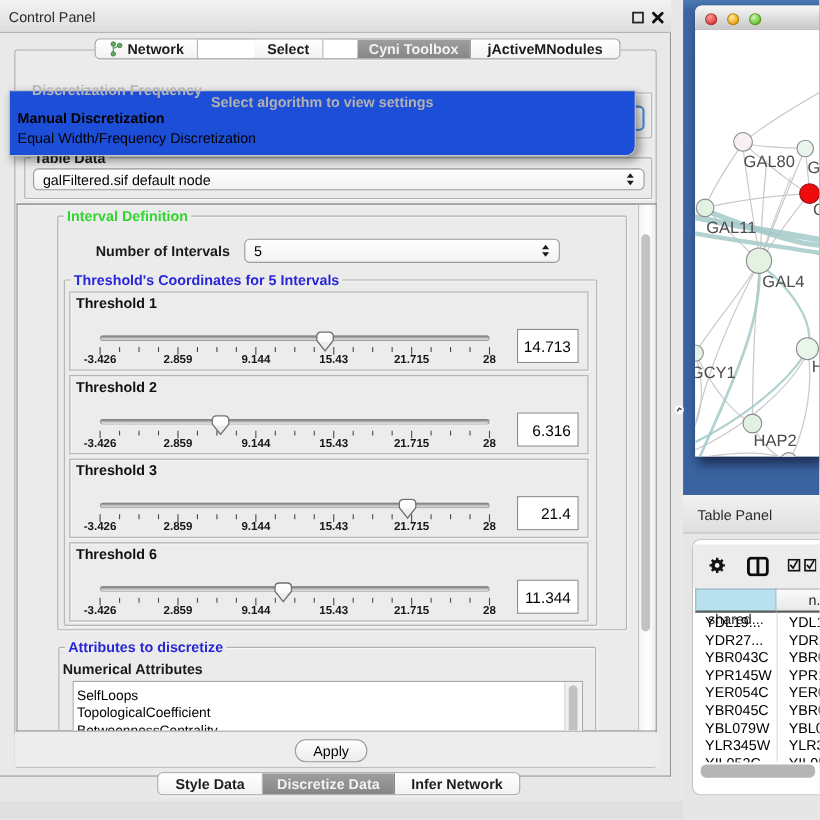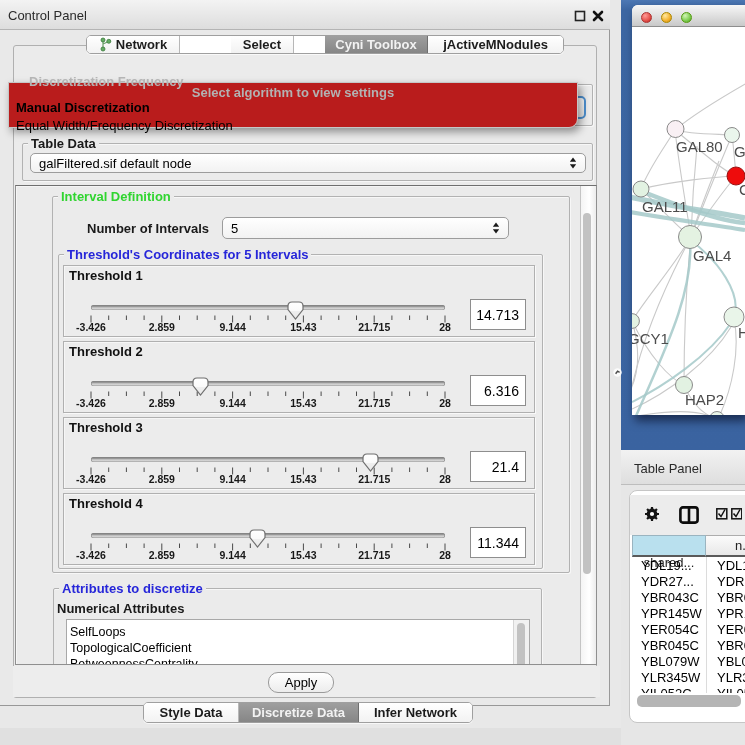--- a/index.html
+++ b/index.html
@@ -131,21 +131,21 @@
         <div class="ticklbl" style="left: 97.8px;">2.859</div>
         <div class="ticklbl" style="left: 168.6px;">9.144</div>
         <div class="ticklbl" style="left: 239.4px;">15.43</div>
         <div class="ticklbl" style="left: 310.2px;">21.715</div>
         <div class="ticklbl" style="left: 381px;">28</div>
         <svg width="362" height="10" style="position: absolute; left: 24px; top: 49px;">
           <path d="M3,0.5 L3,7.5 M20.7,0.5 L20.7,5 M38.4,0.5 L38.4,5 M56.099999999999994,0.5 L56.099999999999994,5 M73.8,0.5 L73.8,7.5 M91.5,0.5 L91.5,5 M109.19999999999999,0.5 L109.19999999999999,5 M126.89999999999999,0.5 L126.89999999999999,5 M144.6,0.5 L144.6,7.5 M162.29999999999998,0.5 L162.29999999999998,5 M180,0.5 L180,5 M197.7,0.5 L197.7,5 M215.39999999999998,0.5 L215.39999999999998,7.5 M233.1,0.5 L233.1,5 M250.79999999999998,0.5 L250.79999999999998,5 M268.5,0.5 L268.5,5 M286.2,0.5 L286.2,7.5 M303.9,0.5 L303.9,5 M321.59999999999997,0.5 L321.59999999999997,5 M339.3,0.5 L339.3,5 M357,0.5 L357,7.5 " stroke="#4a4a4a" stroke-width="1"></path>
         </svg>
       </div>
     <div class="tp" id="tp4" style="top:307px;">
-        <div class="name">Threshold 4</div>
+        <div class="name">Threshold 6</div>
         <div class="track"></div>
         <div class="vbox">11.344</div>
         <div class="ticklbl" style="left: 27px;">-3.426</div>
         <div class="ticklbl" style="left: 97.8px;">2.859</div>
         <div class="ticklbl" style="left: 168.6px;">9.144</div>
         <div class="ticklbl" style="left: 239.4px;">15.43</div>
         <div class="ticklbl" style="left: 310.2px;">21.715</div>
         <div class="ticklbl" style="left: 381px;">28</div>
         <svg width="362" height="10" style="position: absolute; left: 24px; top: 49px;">
           <path d="M3,0.5 L3,7.5 M20.7,0.5 L20.7,5 M38.4,0.5 L38.4,5 M56.099999999999994,0.5 L56.099999999999994,5 M73.8,0.5 L73.8,7.5 M91.5,0.5 L91.5,5 M109.19999999999999,0.5 L109.19999999999999,5 M126.89999999999999,0.5 L126.89999999999999,5 M144.6,0.5 L144.6,7.5 M162.29999999999998,0.5 L162.29999999999998,5 M180,0.5 L180,5 M197.7,0.5 L197.7,5 M215.39999999999998,0.5 L215.39999999999998,7.5 M233.1,0.5 L233.1,5 M250.79999999999998,0.5 L250.79999999999998,5 M268.5,0.5 L268.5,5 M286.2,0.5 L286.2,7.5 M303.9,0.5 L303.9,5 M321.59999999999997,0.5 L321.59999999999997,5 M339.3,0.5 L339.3,5 M357,0.5 L357,7.5 " stroke="#4a4a4a" stroke-width="1"></path>
@@ -191,21 +191,21 @@
 <svg class="abs" style="left:192.2px;top:377px;" width="17" height="19" viewBox="0 0 17 19">
     <path d="M1,8.5 L1,5 Q1,1 5,1 L12,1 Q16,1 16,5 L16,8.5 L8.5,18 Z" fill="url(#kg)" stroke="#6f6f6f" stroke-width="1.2"></path>
   </svg>
 <svg class="abs" style="left:362.2px;top:453px;" width="17" height="19" viewBox="0 0 17 19">
     <path d="M1,8.5 L1,5 Q1,1 5,1 L12,1 Q16,1 16,5 L16,8.5 L8.5,18 Z" fill="url(#kg)" stroke="#6f6f6f" stroke-width="1.2"></path>
   </svg>
 <svg class="abs" style="left:248.9px;top:529px;" width="17" height="19" viewBox="0 0 17 19">
     <path d="M1,8.5 L1,5 Q1,1 5,1 L12,1 Q16,1 16,5 L16,8.5 L8.5,18 Z" fill="url(#kg)" stroke="#6f6f6f" stroke-width="1.2"></path>
   </svg>
 
-<div class="abs" style="left:8px;top:82px;width:570px;height:46px;background:#b91c1c;border:1px solid #c6c6c6;border-radius:0 0 9px 0;box-shadow:3px 4px 9px rgba(0,0,0,.4);">
+<div class="abs" style="left:8px;top:82px;width:570px;height:60px;background:#1d4ed8;border:1px solid #c6c6c6;border-radius:0 0 9px 0;box-shadow:3px 4px 9px rgba(0,0,0,.4);">
   <div class="abs bold" style="left:0;top:2px;width:100%;text-align:center;font-size:13px;color:#b2b2b2;">Select algorithm to view settings</div>
   <div class="abs bold" style="left:7px;top:17px;font-size:13px;color:#000;">Manual Discretization</div>
   <div class="abs" style="left:7px;top:35px;font-size:13px;color:#000;">Equal Width/Frequency Discretization</div>
 </div>
 <div class="abs" style="left:29px;top:74px;font-size:13px;font-weight:bold;color:#b5b5b5;">Discretization Frequency</div>
 
 <div class="abs" style="left:621px;top:0;width:124px;height:450px;background:linear-gradient(#4d78b4 0px,#3c66a2 10px,#3a63a0 100%);"></div>
 
 <div class="abs" style="left:632px;top:5px;width:113px;height:410px;border-radius:6px 0 0 0;box-shadow:3px 6px 10px rgba(0,0,20,.55);background:#fff;">
   <div class="abs" style="left:0;top:0;width:113px;height:22px;border-radius:6px 0 0 0;background:linear-gradient(#f7f7f7,#c9c9c9);border-bottom:1px solid #8e8e8e;"></div>

